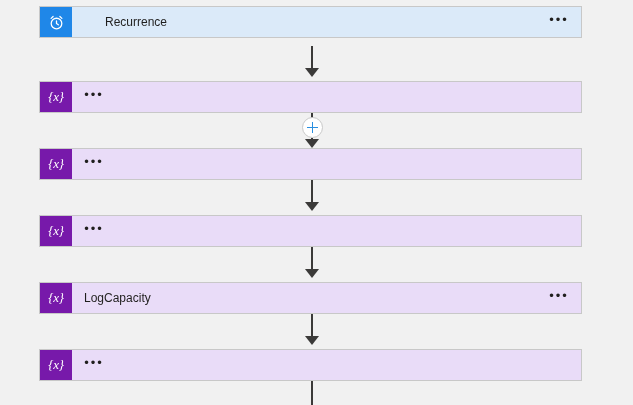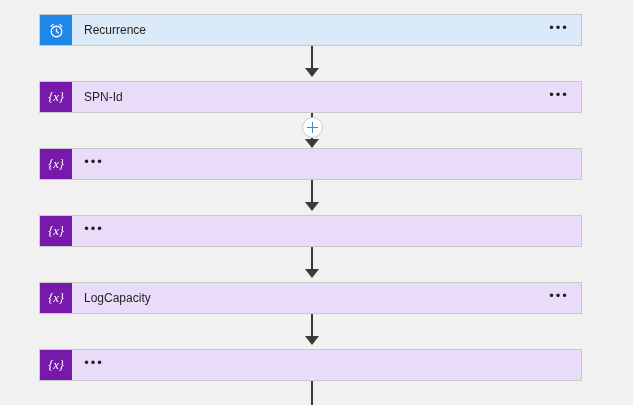--- a/index.html
+++ b/index.html
@@ -126,39 +126,38 @@
     background: #2a8fe0;
   }
   .insert-btn .plus-h { width: 11px; height: 1.6px; }
   .insert-btn .plus-v { width: 1.6px; height: 11px; }
 </style>
 </head>
 <body>
 
 <div id="canvas">
 
-  <div class="node trigger" style="top:14px;">
+  <div class="node trigger" style="top:6px;gap:21px;">
     <div class="node-icon">
       <svg width="17" height="17" viewBox="0 0 24 24" fill="none" stroke="#ffffff" stroke-width="1.8" stroke-linecap="round" stroke-linejoin="round">
         <circle cx="12" cy="13.5" r="7.5"></circle>
         <path d="M12 9.8 V13.5 L14.6 15.3"></path>
         <path d="M4.4 6.2 L7.2 3.6"></path>
         <path d="M19.6 6.2 L16.8 3.6"></path>
       </svg>
     </div>
     <div class="node-title">Recurrence</div>
     <div class="node-menu">•••</div>
   </div>
 
   <div class="connector" style="top:46px;height:26px;"></div>
   <div class="arrow-head" style="top:68px;"></div>
 
   <div class="node" style="top:81px;">
     <div class="node-icon">{x}</div>
-    <div class="node-title">SPN-Id</div>
     <div class="node-menu">•••</div>
   </div>
 
   <div class="connector" style="top:113px;height:5px;"></div>
   <div class="insert-btn" style="top:117px;">
     <span class="plus-h"></span>
     <span class="plus-v"></span>
   </div>
   <div class="connector" style="top:138px;height:3px;"></div>
   <div class="arrow-head" style="top:139px;"></div>

